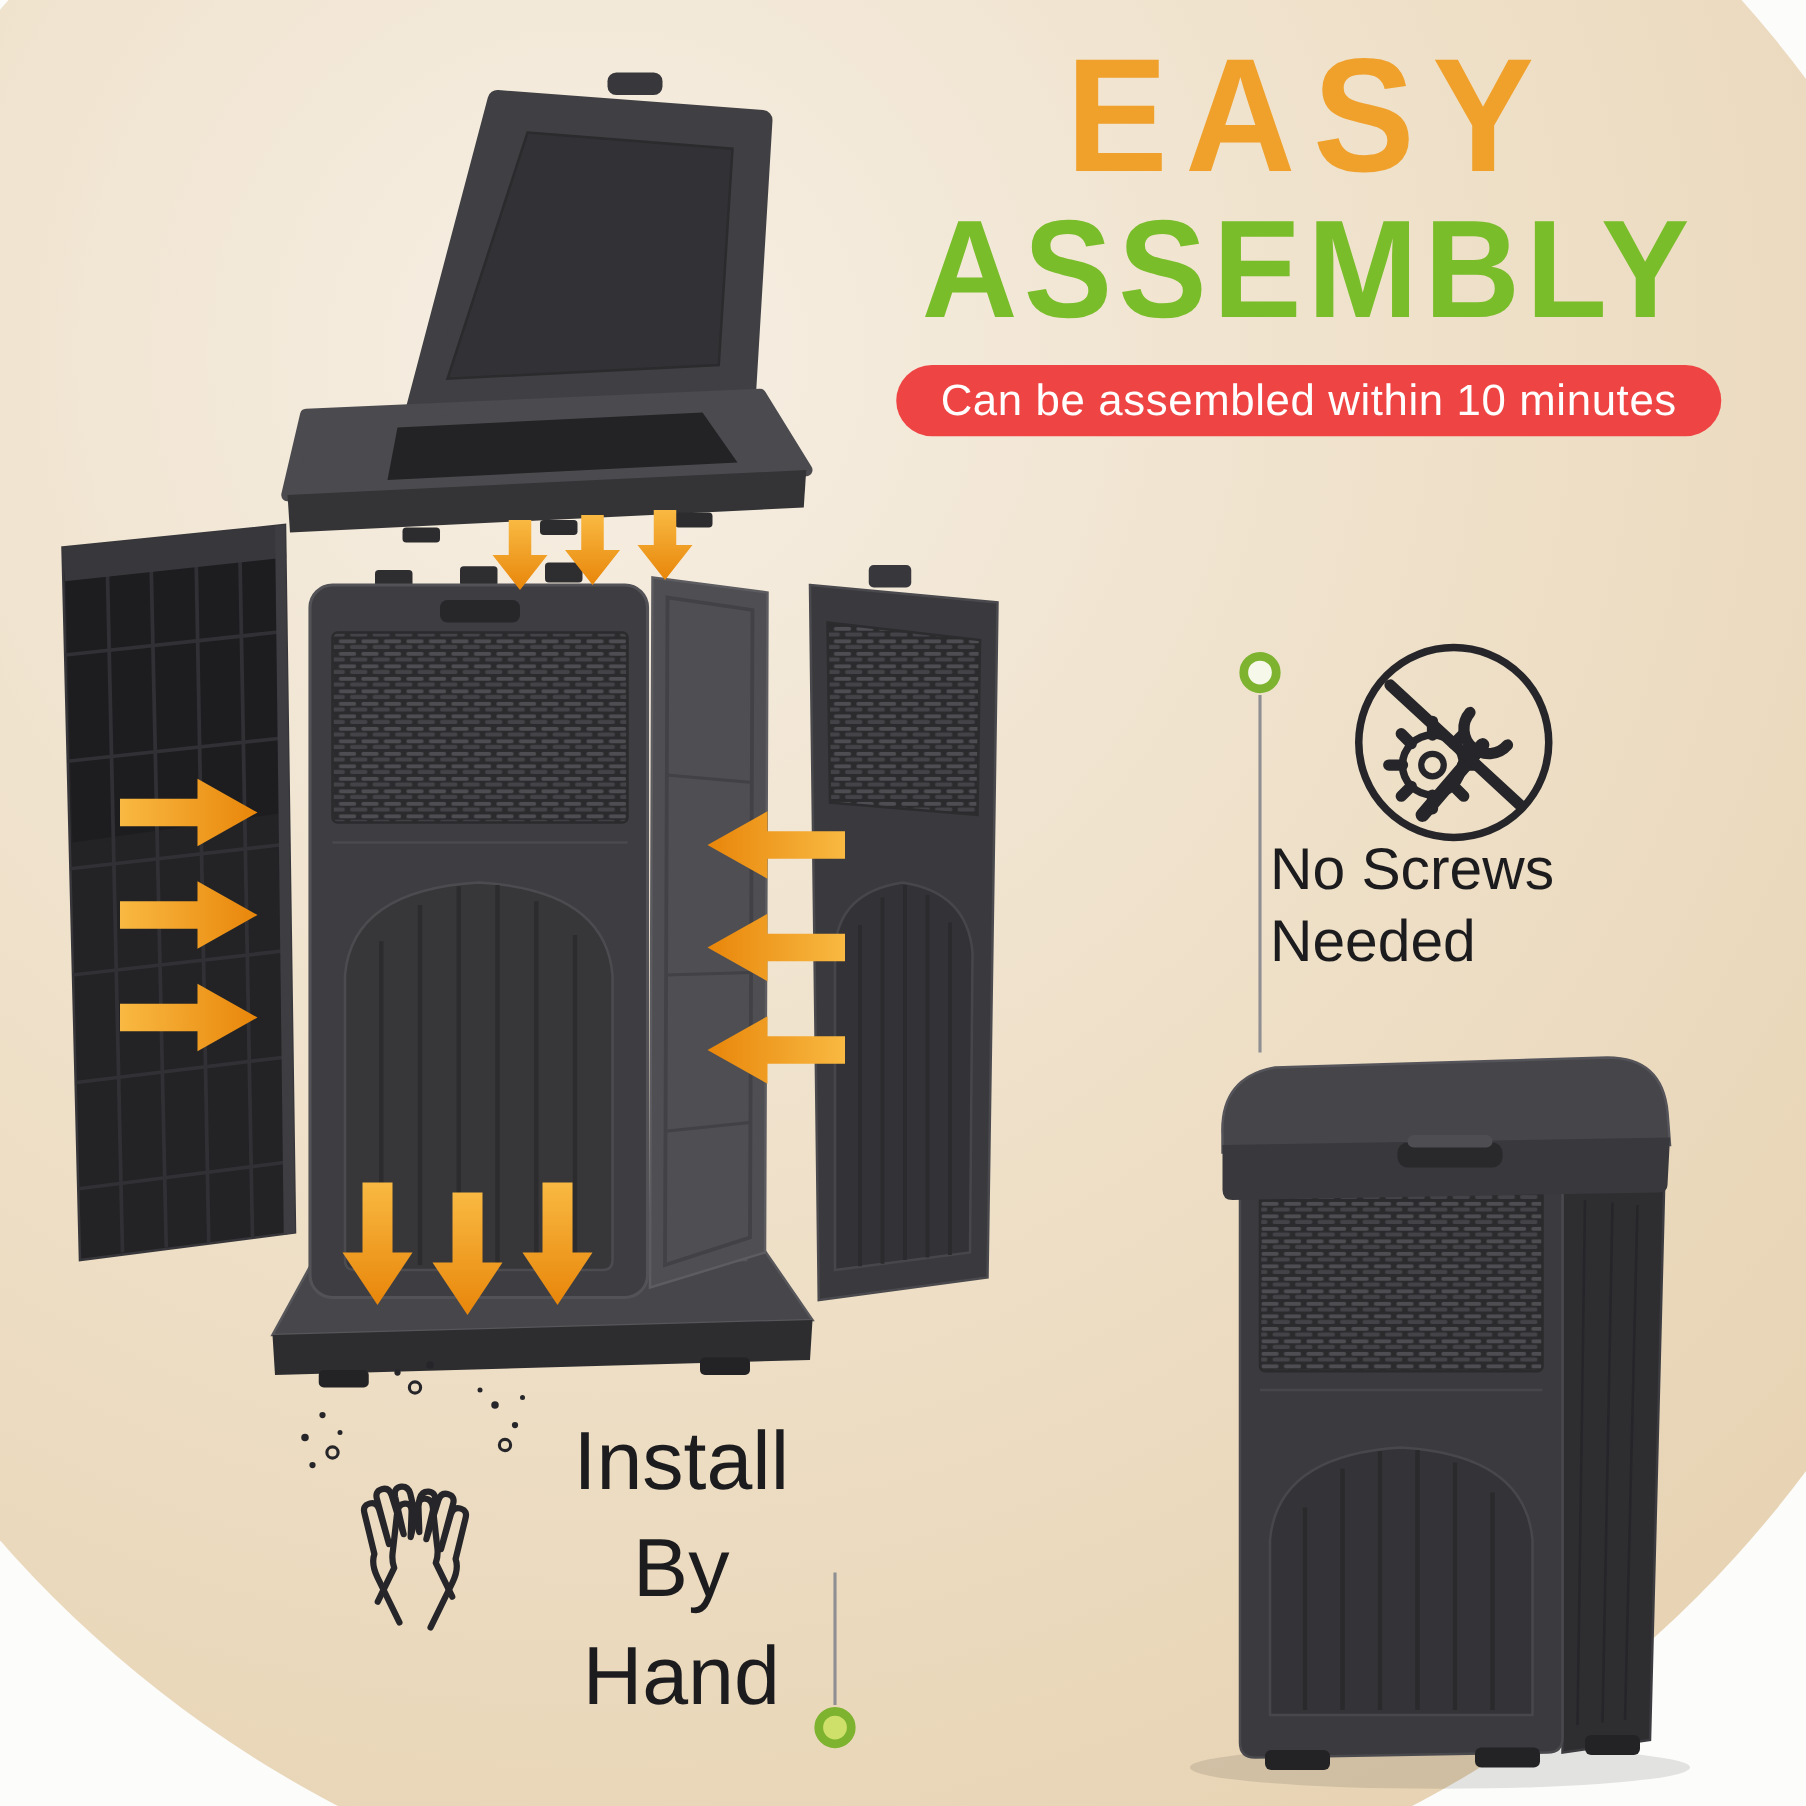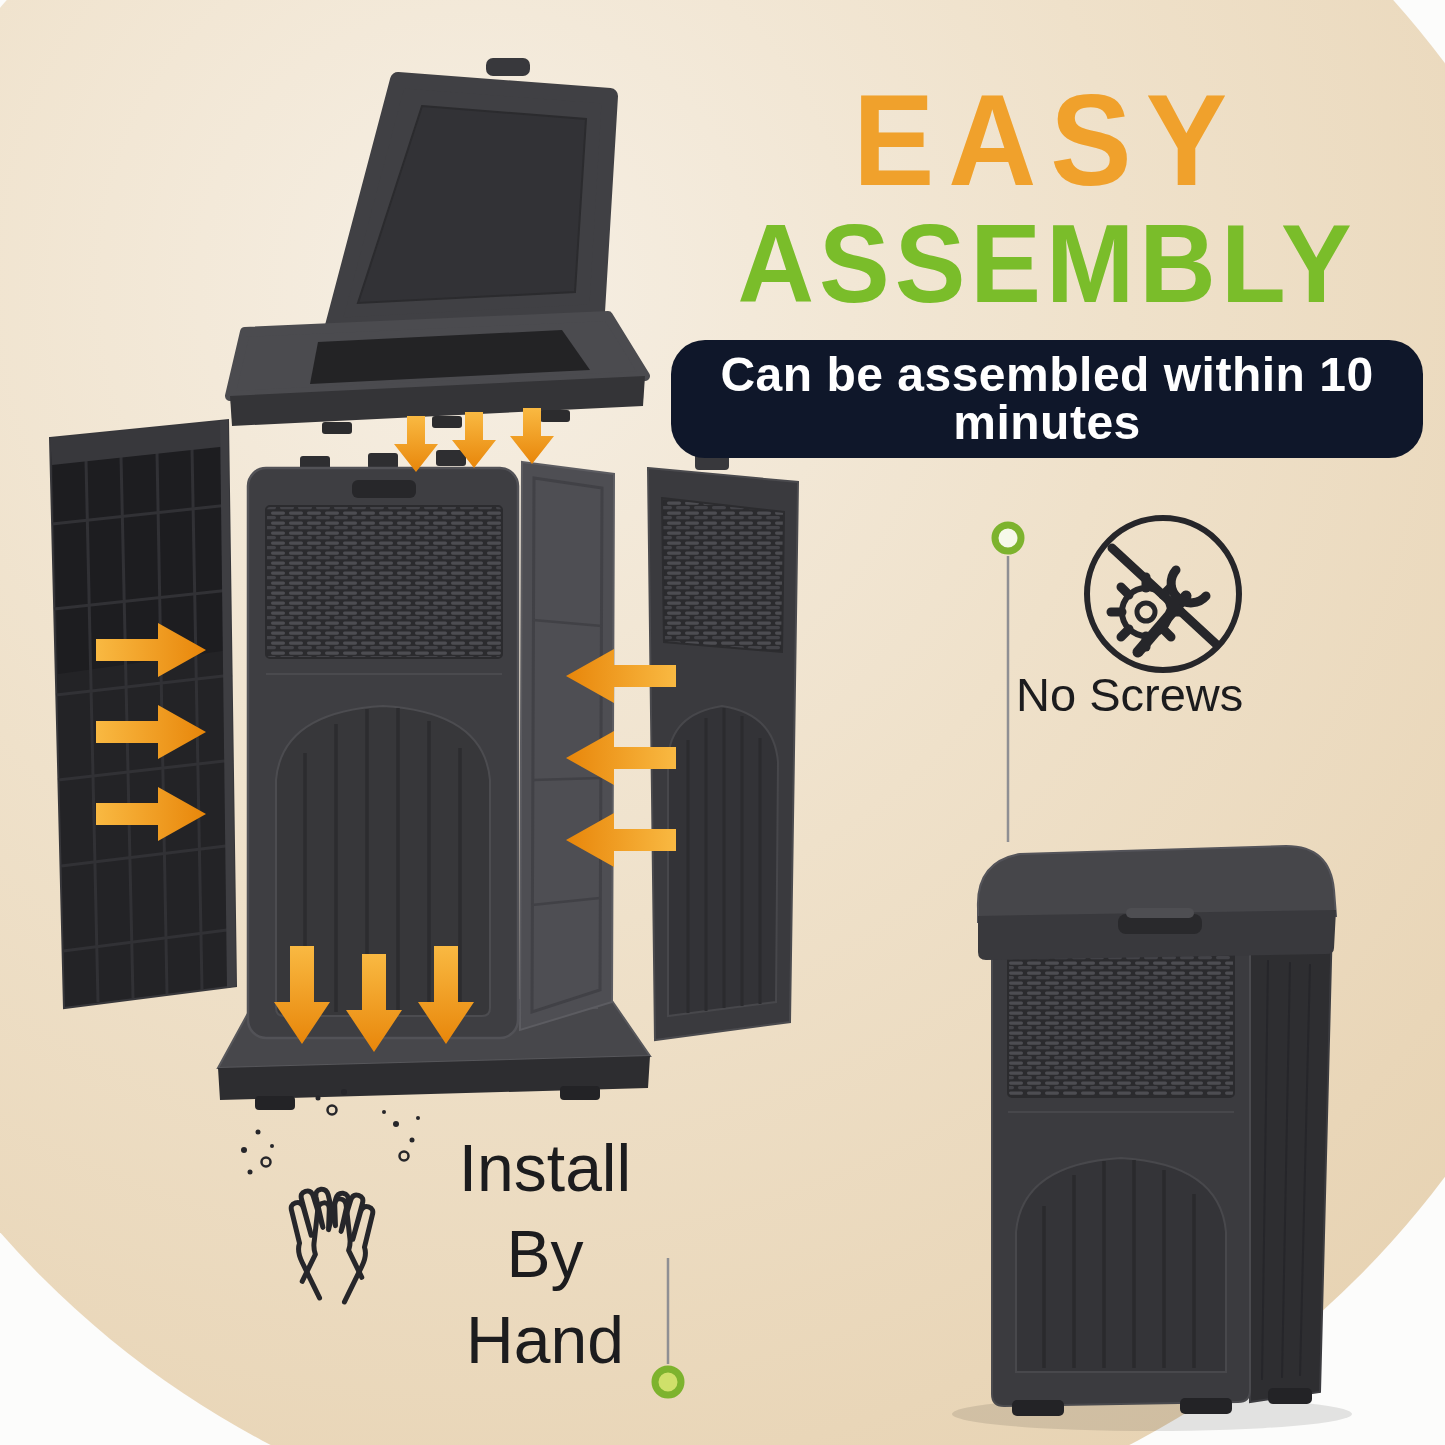--- a/index.html
+++ b/index.html
@@ -8,32 +8,32 @@
     background:#fcfcfb;
     font-family:"Liberation Sans", sans-serif;
   }
   .bg-circle {
     position:absolute; left:-230px; top:-310px; width:1860px; height:1860px;
     border-radius:50%;
     background: radial-gradient(circle at 38% 32%, #f6efe4 0%, #efe1ca 38%, #e9d6b8 70%, #e3cda9 100%);
   }
   .scene { position:absolute; left:0; top:0; width:1445px; height:1445px; }
 
-  .title-block { position:absolute; top:28px; right:22px; width:752px; text-align:center; line-height:1;margin-top:48px; }
+  .title-block { position:absolute; top:28px; right:22px; width:752px; text-align:center; line-height:1; }
   .title-word1 {
     font-size:122px; font-weight:900; letter-spacing:14px; color:#F0A12C;
     transform:scaleY(1.06); transform-origin:top center;
   }
   .title-word2 {
     margin-top:10px; font-size:106px; font-weight:900; letter-spacing:5px; color:#7ABD2A;
     transform:scaleY(1.05); transform-origin:top center;
   }
   .banner {
-    display:inline-block; margin-top:26px; background:#0f172a; color:#ffffff;
-    font-size:48px; font-weight:700; padding:11px 36px; border-radius:34px;
+    display:inline-block; margin-top:26px; background:#ef4444; color:#ffffff;
+    font-size:35px; font-weight:400; padding:11px 36px; border-radius:34px;
     letter-spacing:0.5px;
   }
 
   .feature-text { position:absolute; color:#1c1c1e; font-weight:500; }
   .no-screws-text { left:1016px; top:666px; width:296px; text-align:left; font-size:47px; line-height:1.24; }
   .install-text  { left:426px;  top:1126px; width:238px; text-align:center; font-size:66px; line-height:1.3; }
 </style>
 </head>
 <body>
 
@@ -242,19 +242,20 @@
   </svg>
 
   <div class="title-block">
     <div class="title-word1">EASY</div>
     <div class="title-word2">ASSEMBLY</div>
     <div class="banner">Can be assembled within 10 minutes</div>
   </div>
 
   <div class="feature-text no-screws-text">
     <div>No Screws</div>
+    <div>Needed</div>
   </div>
 
   <div class="feature-text install-text">
     <div>Install</div>
     <div>By Hand</div>
   </div>
 </div>
 
 </body></html>

